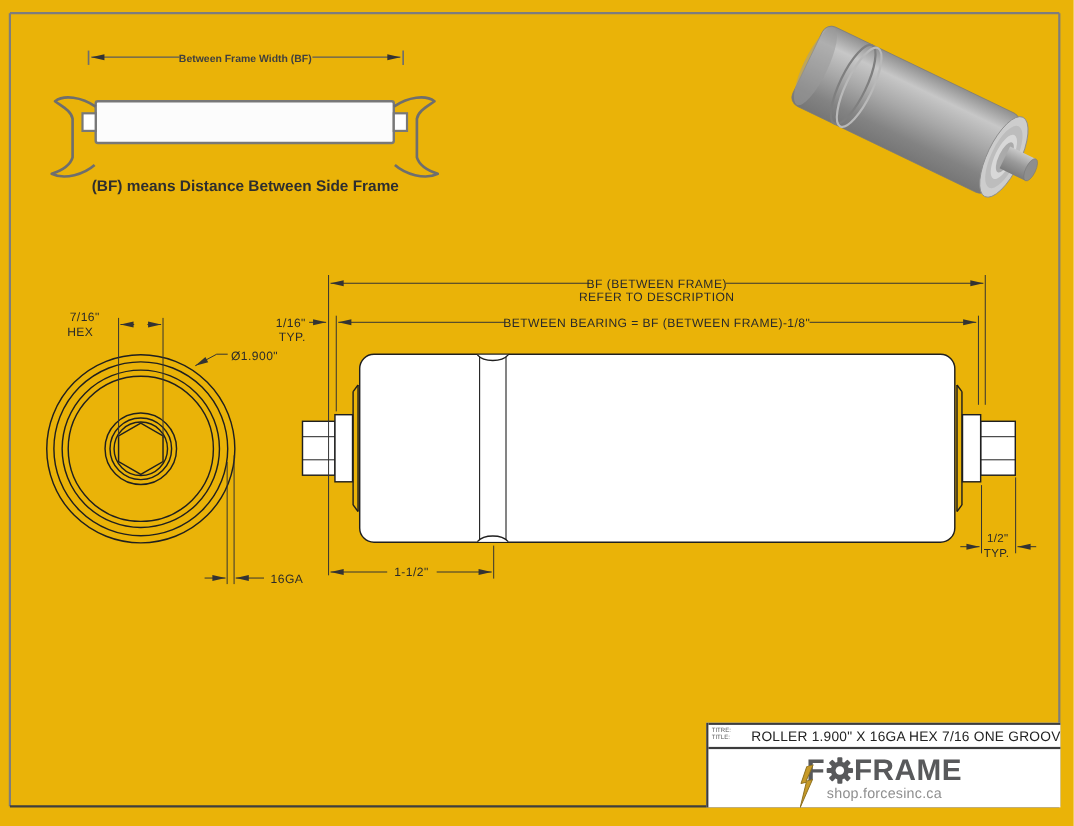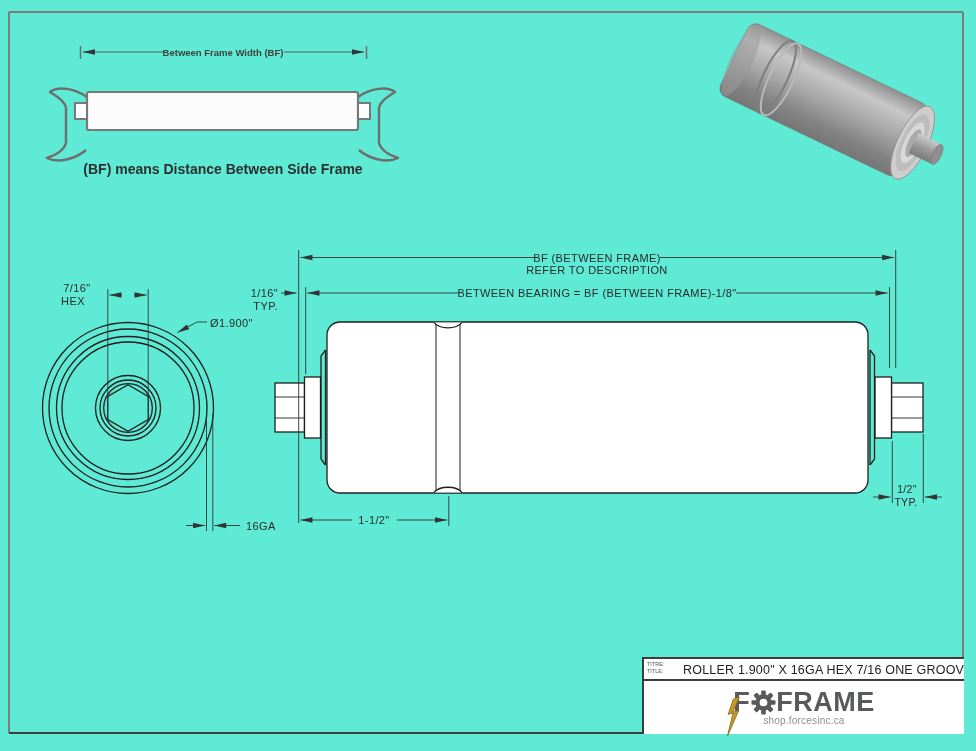--- a/index.html
+++ b/index.html
@@ -1,17 +1,17 @@
 <!DOCTYPE html>
 <html><head>
 <meta charset="utf-8">
 <style>
   html,body{margin:0;padding:0;background:#fff;width:976px;height:751px;overflow:hidden;
             font-family:"Liberation Sans", sans-serif;}
-  .page{position:absolute;left:0;top:0;width:976px;height:751px;background:#5eead4;}
+  .page{position:absolute;left:0;top:0;width:976px;height:751px;background:#eab308;}
   svg text{font-family:"Liberation Sans", sans-serif;}
   .cad{fill:#2a2a2a;font-size:11px;letter-spacing:0.4px;}
   .cad-sm{fill:#2a2a2a;font-size:10.5px;letter-spacing:0.3px;}
   .expl-dim{fill:#3f3f3f;font-size:9.5px;font-weight:bold;}
   .expl-cap{fill:#2e2e2e;font-size:14px;font-weight:bold;}
   .obj{stroke:#1f1f1f;stroke-width:1.3;fill:none;}
   .objf{stroke:#1f1f1f;stroke-width:1.3;fill:#fff;}
   .thin{stroke:#333;stroke-width:0.9;fill:none;}
   .dim{stroke:#333;stroke-width:0.9;fill:none;}
   .gray{stroke:#6e6e6e;fill:none;}
@@ -22,21 +22,21 @@
              display:flex;align-items:stretch;box-sizing:border-box;}
   .tb-labels{width:36px;padding:2px 0 0 3px;font-size:5.5px;color:#555;line-height:1.3;}
   .tb-title{flex:1;text-align:center;font-size:12.5px;color:#222;padding-top:4px;
             white-space:nowrap;overflow:hidden;letter-spacing:0.2px;}
   .logo-area{height:51px;position:relative;display:flex;flex-direction:column;
              align-items:center;justify-content:center;}
   .logo-row{position:relative;display:flex;align-items:center;height:30px;}
   .logo-letters{font-size:27px;font-weight:bold;color:#58595b;letter-spacing:0.5px;line-height:1;}
   .gear-wrap{display:inline-block;width:25px;height:25px;margin:0 0.5px;}
   .bolt-wrap{position:absolute;left:-10px;top:12px;width:22px;height:36px;transform:rotate(-14deg);}
-  .logo-site{font-size:10px;color:#8f8f8f;margin-top:-2px;letter-spacing:0.2px;}
+  .logo-site{font-size:13px;color:#8f8f8f;margin-top:-2px;letter-spacing:0.2px;}
 </style>
 </head>
 <body>
 
 <div class="page">
 
 <svg width="976" height="751" viewBox="0 0 976 751">
   <defs>
     <marker id="arr" viewBox="0 0 12 6" refX="11.5" refY="3" markerWidth="13" markerHeight="6.5" orient="auto" markerUnits="userSpaceOnUse">
       <path d="M0.5,0.5 L11.5,3 L0.5,5.5 Z" fill="#333"></path>

